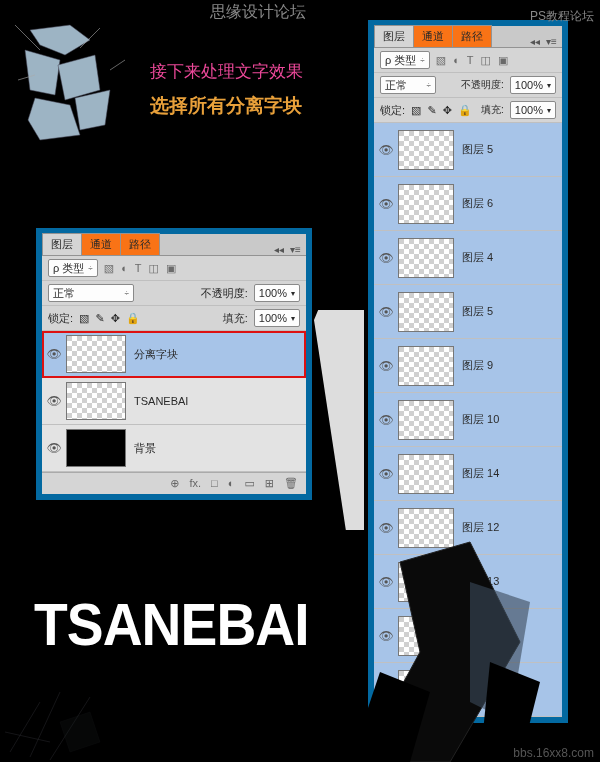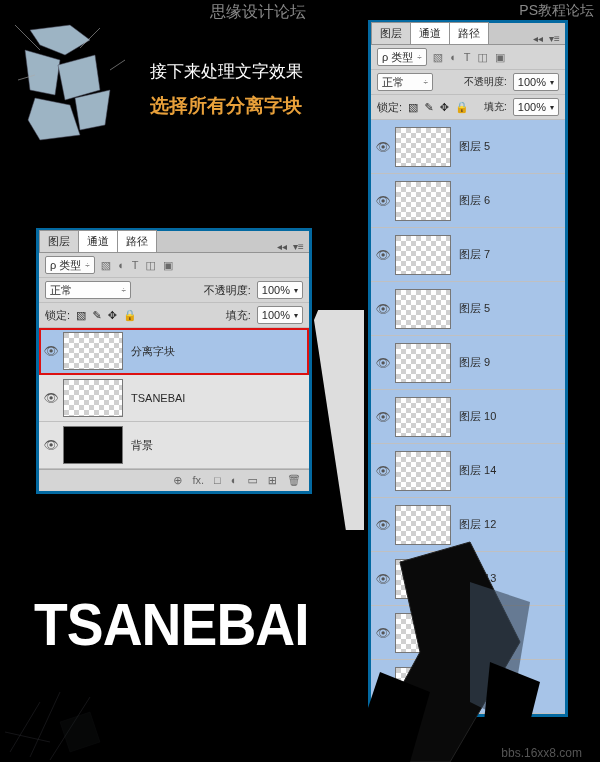--- a/index.html
+++ b/index.html
@@ -1,30 +1,30 @@
 <!DOCTYPE html>
 <html><head>
 <meta charset="utf-8">
 <style>
 *{margin:0;padding:0;box-sizing:border-box;font-family:"Microsoft YaHei",Arial,sans-serif}
 body{background:#000;width:600px;height:762px;position:relative;overflow:hidden;color:#fff}
 .watermark-tl{position:absolute;top:2px;left:210px;color:#888;font-size:16px;z-index:100}
-.watermark-tr{position:absolute;top:2px;right:6px;color:#888;font-size:14px;z-index:100}
-.watermark-br{position:absolute;bottom:2px;right:18px;color:#555;font-size:12px;z-index:100}
+.watermark-tr{position:absolute;top:8px;right:6px;color:#888;font-size:12px;z-index:100}
+.watermark-br{position:absolute;bottom:2px;right:6px;color:#555;font-size:12px;z-index:100}
 .shatter-2{position:absolute;top:20px;left:10px;width:120px;height:130px}
 .shatter-2 svg{width:100%;height:100%}
 .annot{position:absolute;left:150px;top:60px}
-.annot .ln1{color:#ffffff;font-size:17px;margin-bottom:10px}
+.annot .ln1{color:#ec4899;font-size:17px;margin-bottom:10px}
 .annot .ln2{color:#e8a03a;font-size:19px;font-weight:bold;margin-bottom:14px}
 .annot .ln3{color:#e8a03a;font-size:19px;font-weight:bold}
-.ps-panel{background:#d5d5d5;border:3px solid #0369a1;position:absolute;font-size:11px;color:#2a2a2a}
+.ps-panel{background:#d5d5d5;border:6px solid #0369a1;position:absolute;font-size:11px;color:#2a2a2a}
 .panel-sm{left:36px;top:228px;width:276px}
 .panel-lg{right:32px;top:20px;width:200px}
 .tabs{display:flex;background:#c9c9c9;border-bottom:1px solid #939393;height:22px;align-items:flex-end}
-.tab{padding:3px 8px;background:#ffffff;border:1px solid #939393;border-bottom:none;margin-right:-1px;font-size:11px;cursor:pointer}
+.tab{padding:3px 8px;background:#f97316;border:1px solid #939393;border-bottom:none;margin-right:-1px;font-size:11px;cursor:pointer}
 .tab.active{background:#d5d5d5}
 .tabs .mini{margin-left:auto;display:flex;gap:6px;padding-right:6px;align-items:center}
 .mini span{width:10px;height:10px;display:inline-block;color:#555;cursor:pointer;font-size:10px;line-height:10px}
 .row{display:flex;align-items:center;padding:3px 6px;gap:6px;border-bottom:1px solid #bfbfbf;background:#d5d5d5}
 .row .sel{background:#fdfdfd;border:1px solid #8a8a8a;padding:1px 4px;font-size:11px;height:18px;display:flex;align-items:center;border-radius:2px}
 .row .sel .arr{margin-left:4px;font-size:8px}
 .icons-row{display:flex;gap:7px}
 .icons-row span{font-size:11px;color:#6a6a6a;cursor:pointer}
 .layers{background:#e3e3e3;overflow-y:auto}
 .layer{display:flex;align-items:center;border-bottom:1px solid #c0c0c0;height:47px;background:#e3e3e3}
@@ -195,21 +195,21 @@
         <div class="nm">图层 5</div>
       </div>
       <div class="layer sel">
         <div class="eye">👁</div>
         <div class="thumb"></div>
         <div class="nm">图层 6</div>
       </div>
       <div class="layer sel">
         <div class="eye">👁</div>
         <div class="thumb"></div>
-        <div class="nm">图层 7</div>
+        <div class="nm">图层 4</div>
       </div>
       <div class="layer sel">
         <div class="eye">👁</div>
         <div class="thumb"></div>
         <div class="nm">图层 5</div>
       </div>
       <div class="layer sel">
         <div class="eye">👁</div>
         <div class="thumb"></div>
         <div class="nm">图层 9</div>

